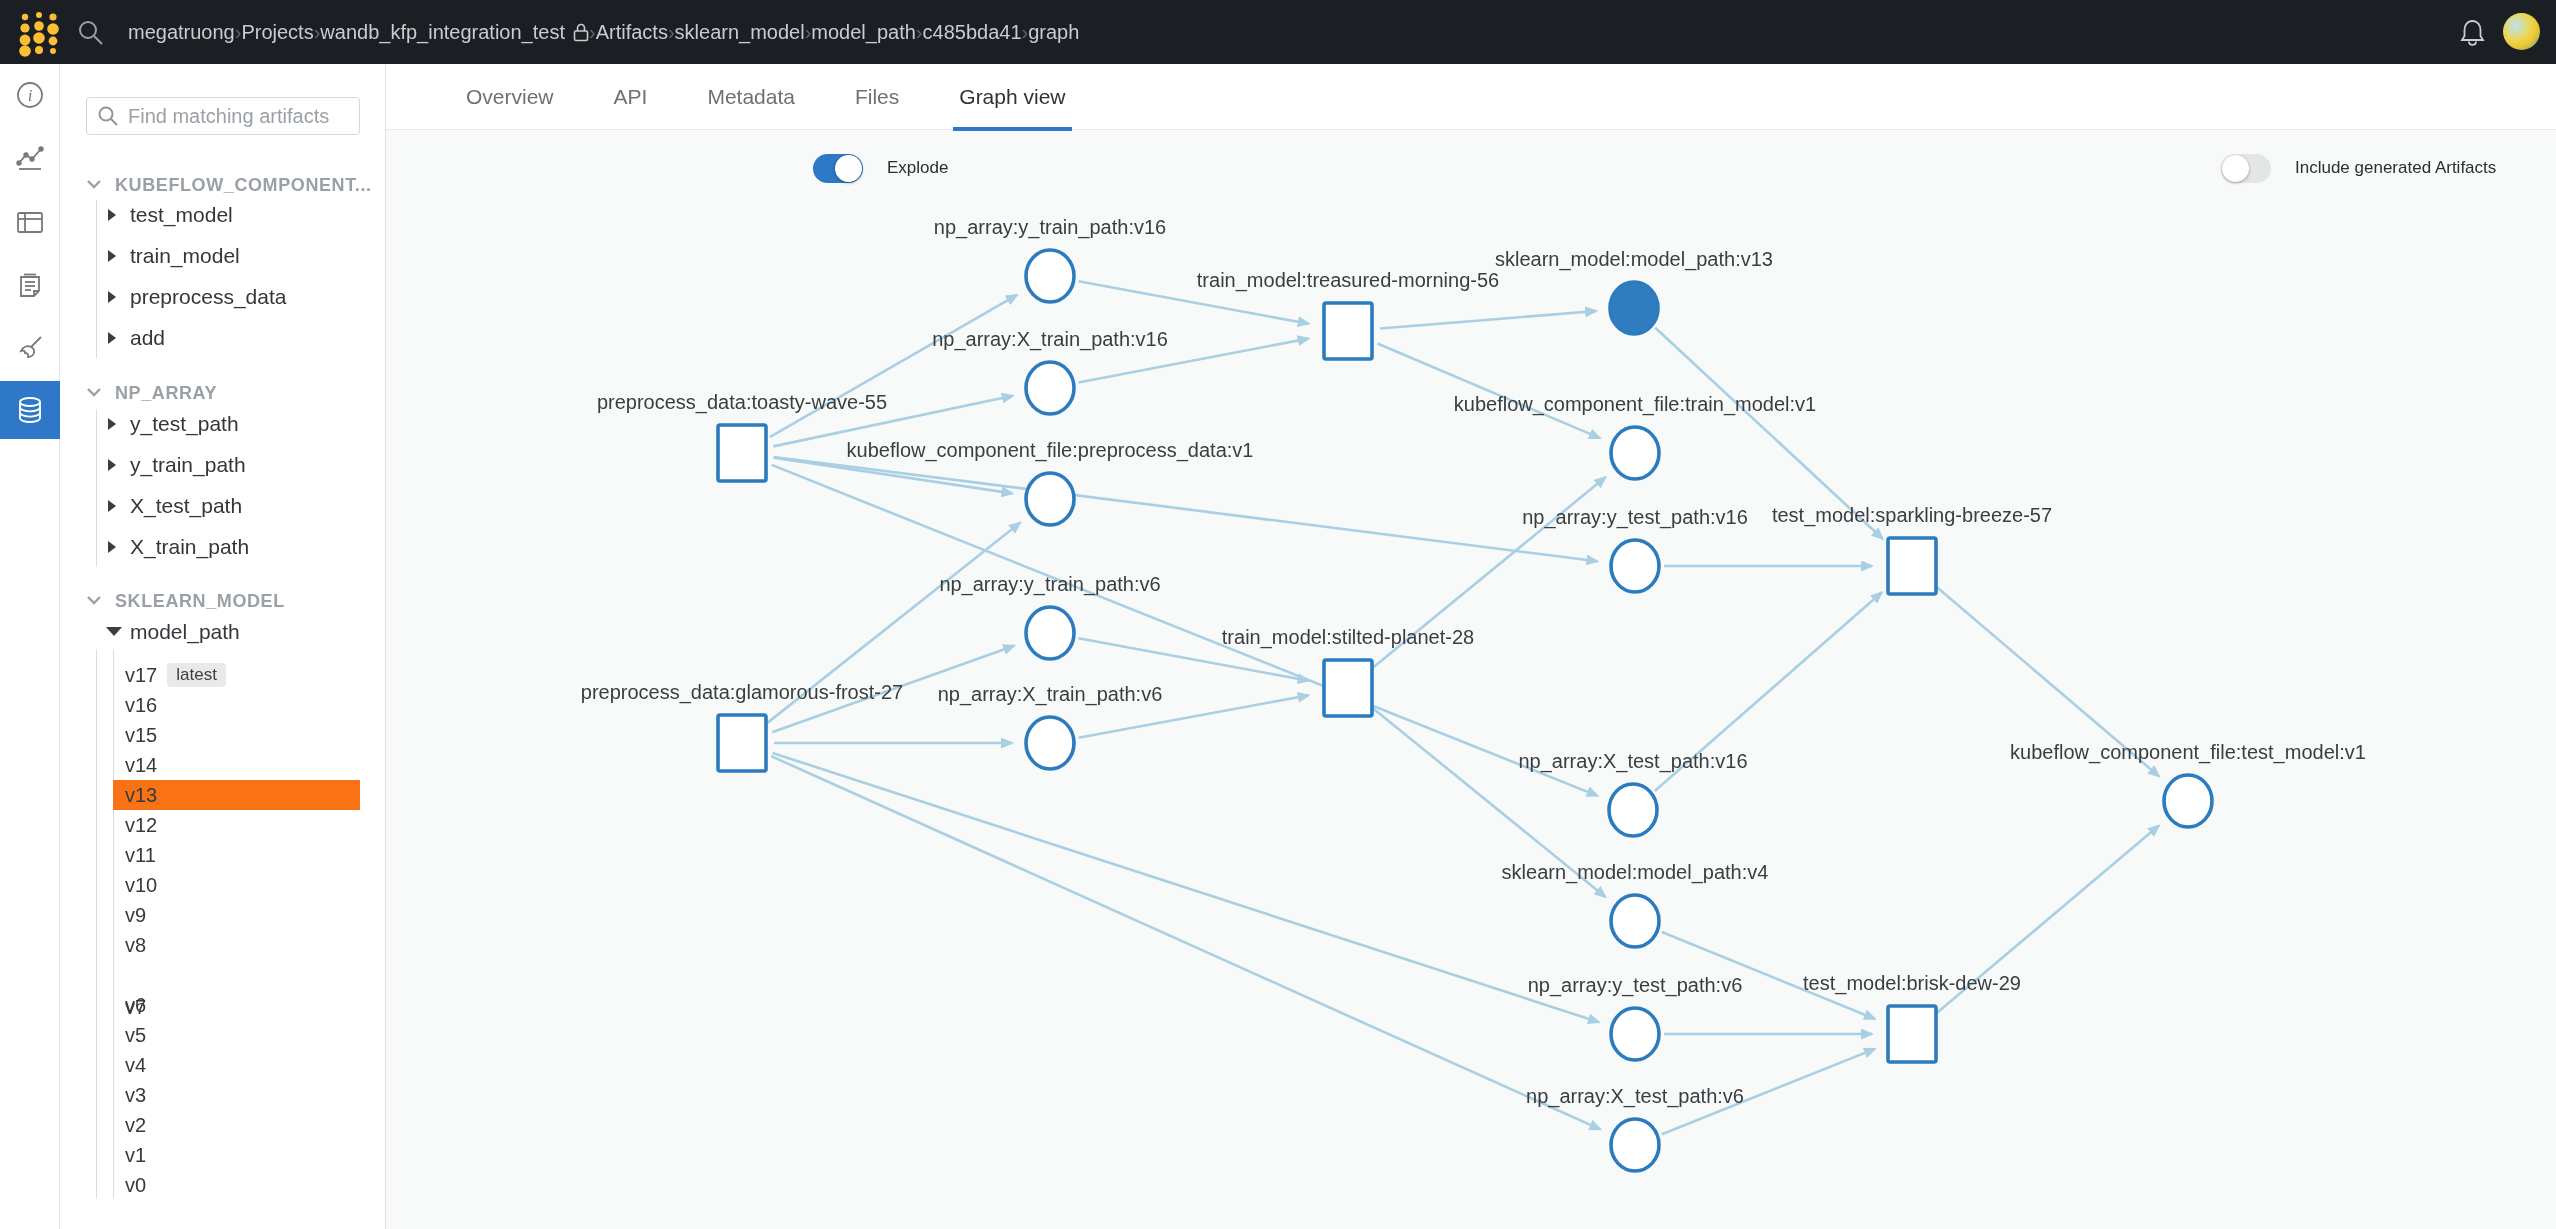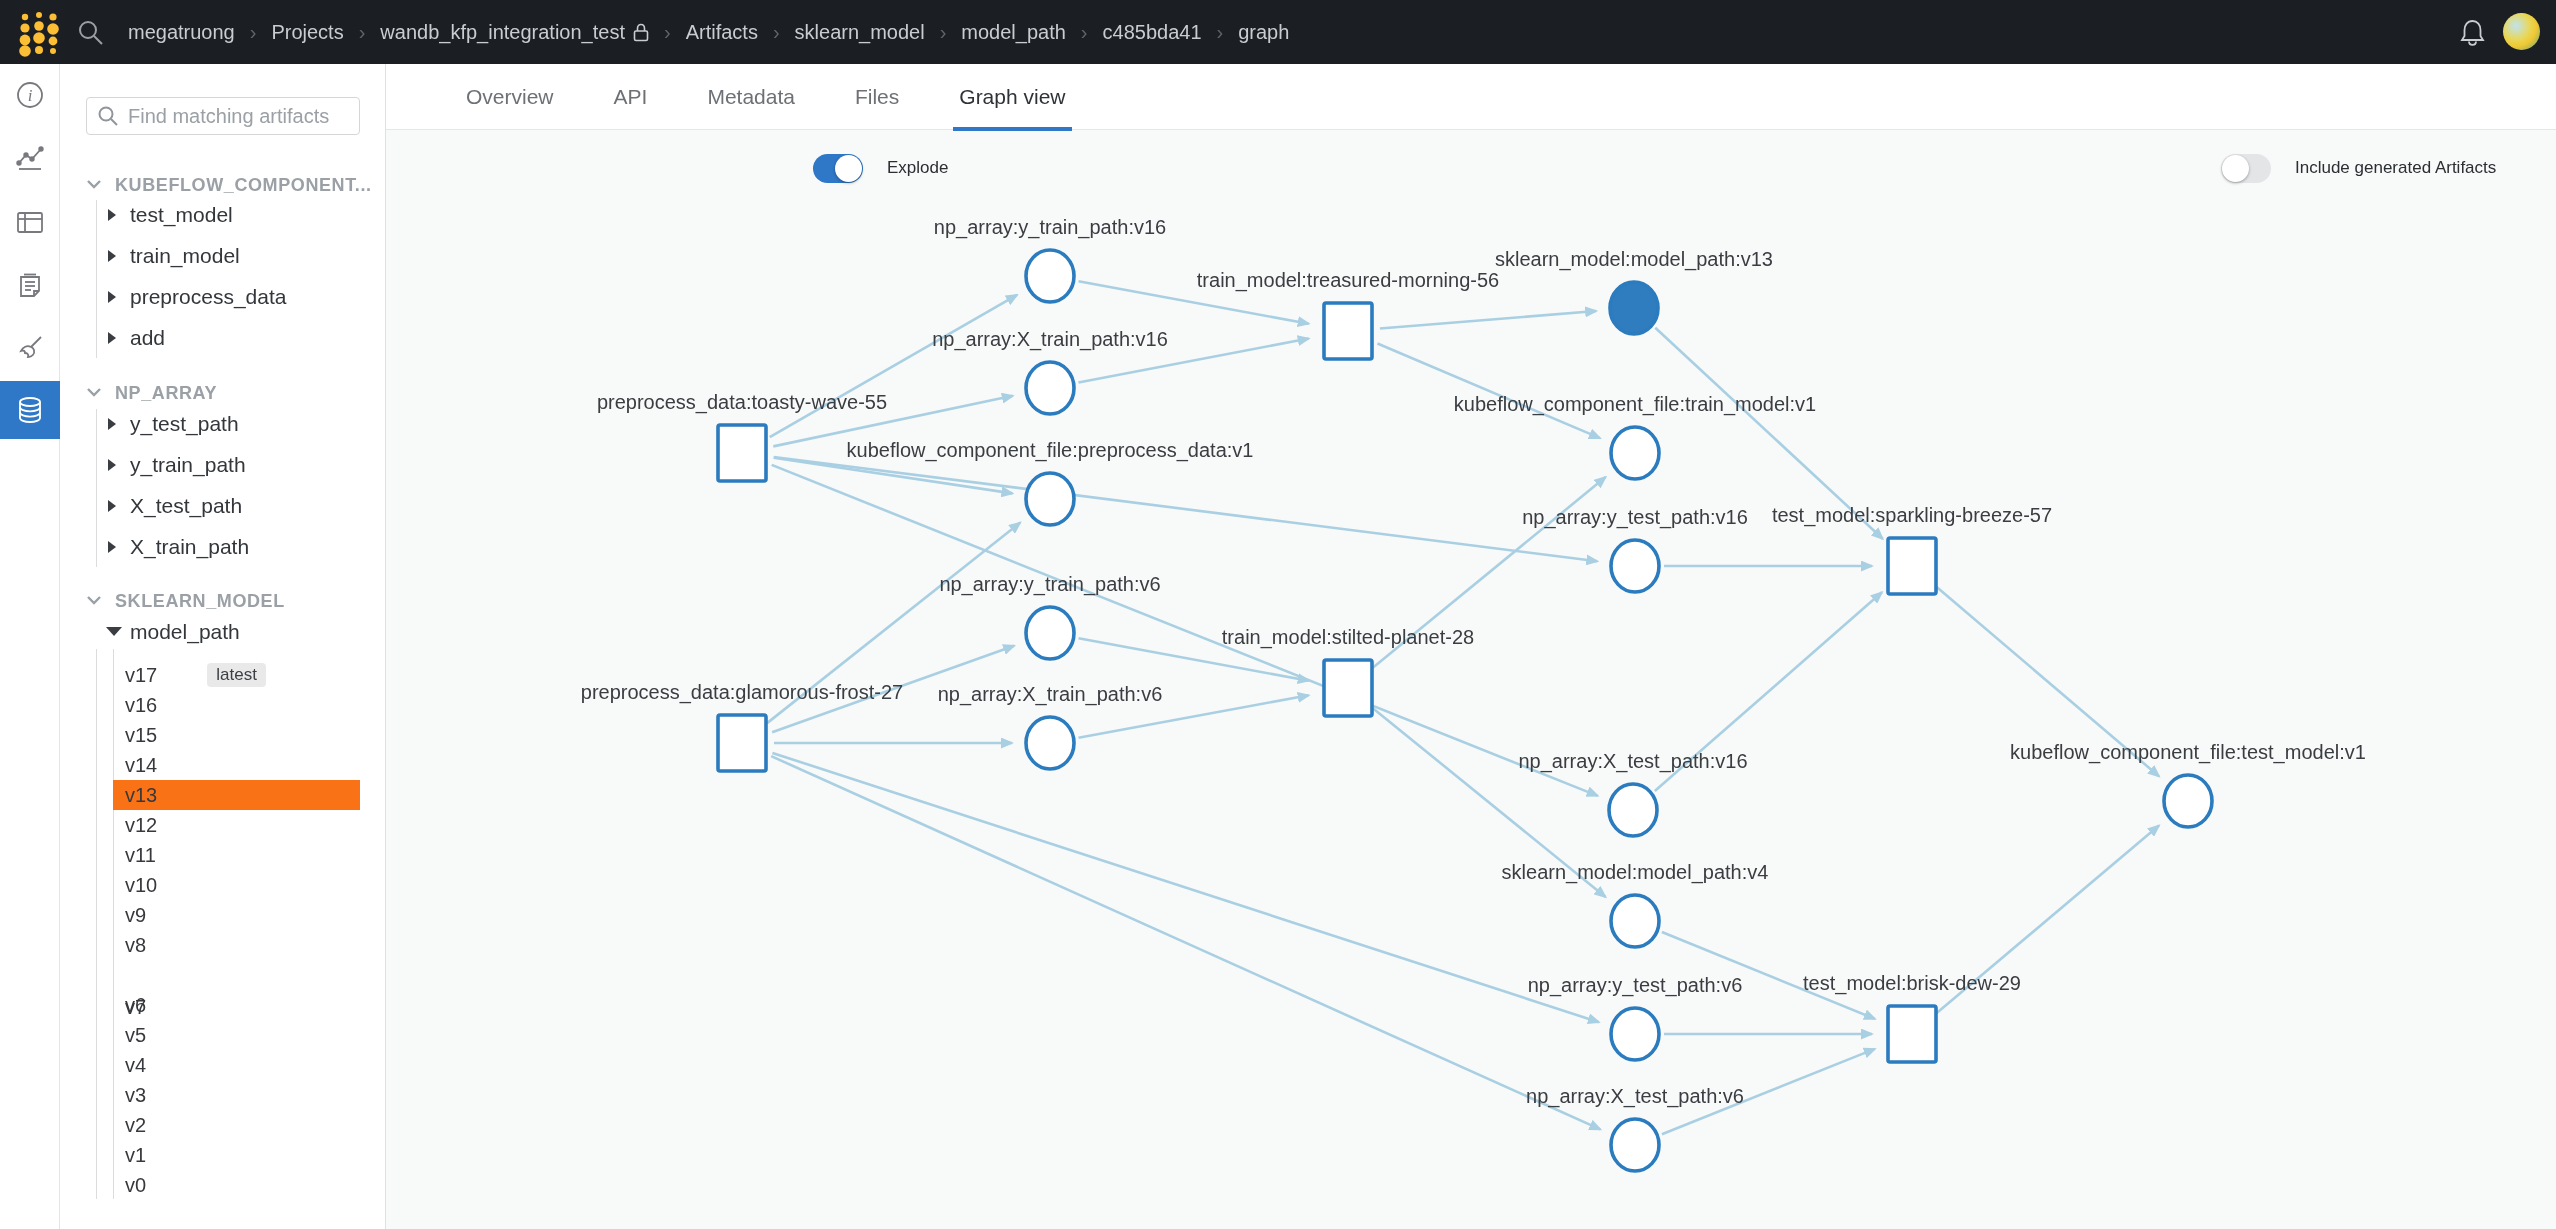--- a/index.html
+++ b/index.html
@@ -5,21 +5,21 @@
   * { margin:0; padding:0; box-sizing:border-box; }
   html,body { width:2556px; height:1229px; overflow:hidden; background:#fff;
     font-family:"Liberation Sans", sans-serif; }
 
   
   .navbar { position:absolute; left:0; top:0; width:2556px; height:64px;
     background:#1b1e22; display:flex; align-items:center; z-index:30; }
   .nav-logo { position:absolute; left:10px; top:5px; width:56px; height:54px; cursor:pointer; }
   .nav-search { position:absolute; left:76px; top:18px; width:28px; height:28px; cursor:pointer; }
   .breadcrumb { position:absolute; left:128px; top:0; height:64px; display:flex;
-    align-items:center; gap:15px; font-size:20px; color:#c9ccd1; white-space:nowrap; }
+    align-items:center; font-size:20px; color:#c9ccd1; white-space:nowrap; }
   .crumb { cursor:pointer; display:flex; align-items:center; gap:8px; }
   .crumb-sep { color:#61656b; font-size:20px; }
   .bell { position:absolute; right:70px; top:18px; width:27px; height:28px; cursor:pointer; }
   .avatar { position:absolute; right:16px; top:13px; width:37px; height:37px; border-radius:50%;
     cursor:pointer; background:radial-gradient(circle at 35% 35%, #bfe3ef 0%, #e8d75a 40%, #f0c832 60%, #8fae6a 85%, #5d8a52 100%); }
 
   
   .rail { position:absolute; left:0; top:64px; width:60px; height:1165px; background:#fff;
     border-right:1px solid #e4e4e4; z-index:20; }
   .rail-item { position:absolute; left:0; width:60px; height:58px; display:flex;
@@ -240,21 +240,21 @@
           <polyline points="2,3 8,9 14,3"></polyline>
         </svg>
         <span class="hlabel">SKLEARN_MODEL</span>
       </div>
       <div class="tree-item" style="top: 547px;">
         <span class="tri open"></span>
         <span class="ilabel">model_path</span>
       </div>
       <div class="guide" style="left: 36px; top: 585px; height: 550px;"></div>
       <div class="guide" style="left: 53px; top: 585px; height: 550px;"></div>
-      <div class="ver-row" style="top: 596px; gap: 40px;">
+      <div class="ver-row" style="top: 596px;">
         <span class="vlabel">v17</span>
         <span class="badge">latest</span>
       </div>
       <div class="ver-row" style="top: 626px;">
         <span class="vlabel">v16</span>
       </div>
       <div class="ver-row" style="top: 656px;">
         <span class="vlabel">v15</span>
       </div>
       <div class="ver-row" style="top: 686px;">

